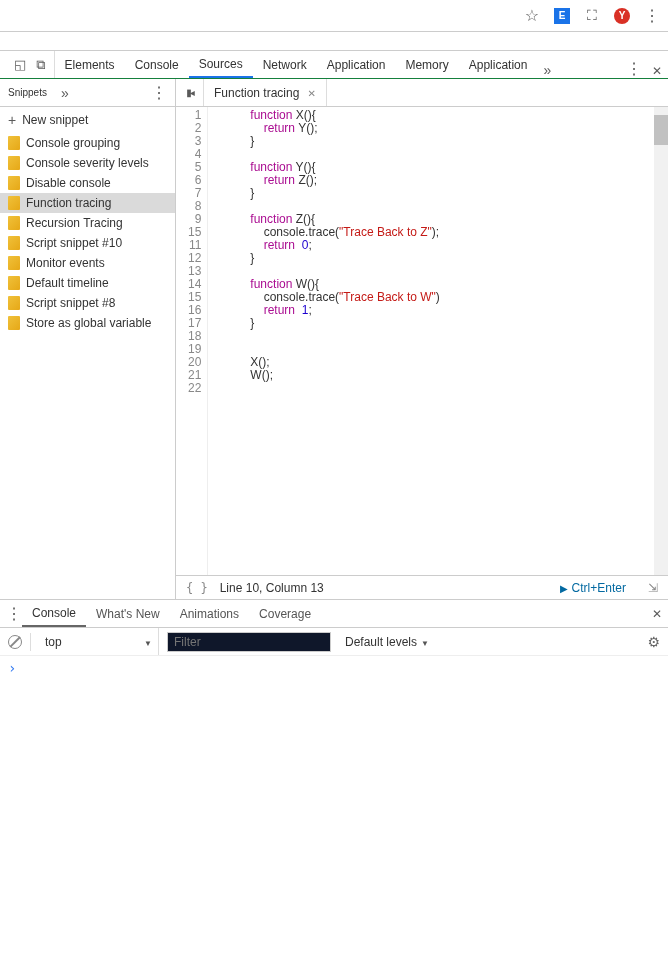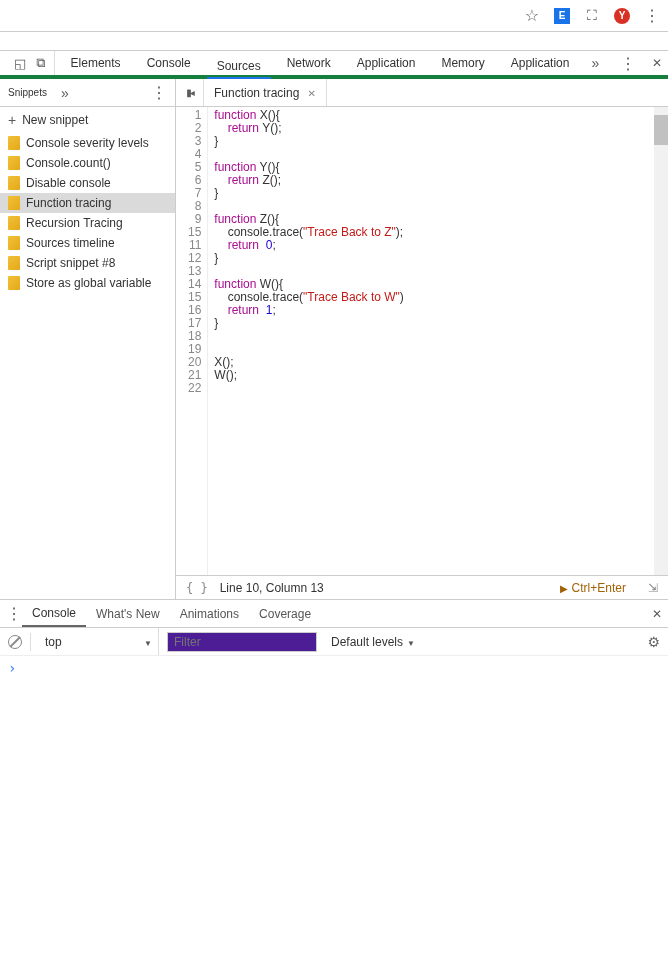--- a/index.html
+++ b/index.html
@@ -9,21 +9,21 @@
 .browser-bar { height: 32px; border-bottom: 1px solid #ccc; display: flex; align-items: center; justify-content: flex-end; padding: 0 8px; gap: 14px; }
 .browser-bar .icon { width: 16px; height: 16px; display: flex; align-items: center; justify-content: center; }
 .star-icon::before { content: "☆"; font-size: 16px; color: #5a5a5a; }
 .ext-icon { background: #1a73e8; color: #fff; width: 16px; height: 16px; font-size: 10px; display:flex; align-items:center; justify-content:center; font-weight:bold; }
 .fullscreen-icon::before { content: "⛶"; font-size: 14px; color:#5a5a5a; }
 .red-circle { width: 16px; height: 16px; border-radius: 50%; background: #d93025; color:#fff; display:flex; align-items:center; justify-content:center; font-size:10px; font-weight:bold; }
 .kebab::before { content: "⋮"; font-size: 16px; color: #5a5a5a; }
 
 
 .devtools { border-top: 1px solid #ccc; }
-.main-tabs { height: 28px; display: flex; align-items: center; border-bottom: 4px solid #15803d; padding: 0 6px; gap: 6px; }
+.main-tabs { height: 28px; display: flex; align-items: flex-end; border-bottom: 1px solid #15803d; padding: 0 6px; gap: 0; }
 .tab-icons { display: flex; gap: 10px; padding: 0 8px; border-right: 1px solid #ddd; height: 100%; align-items:center; }
 .inspect-icon::before { content: "◱"; font-size: 13px; color: #5a5a5a; }
 .device-icon::before { content: "⧉"; font-size: 13px; color: #5a5a5a; }
 .main-tab { padding: 0 10px; height: 100%; display: flex; align-items: center; cursor: pointer; color: #333; font-size: 12px; }
 .main-tab.active { border-bottom: 2px solid #1a73e8; color: #333; margin-top: 8px; }
 .spacer { flex: 1; }
 .more-chevron::before { content: "»"; font-size: 14px; color: #5a5a5a; padding: 0 6px; }
 .close-x::before { content: "✕"; font-size: 12px; color: #5a5a5a; }
 
 
@@ -42,46 +42,46 @@
 .editor-tabs { height: 28px; display: flex; align-items: center; border-bottom: 1px solid #ccc; }
 .toggle-sidebar { width: 28px; display:flex; align-items:center; justify-content:center; height:100%; border-right: 1px solid #ddd; cursor:pointer; }
 .toggle-sidebar::before { content: "▮◂"; font-size: 10px; color:#5a5a5a; letter-spacing:-2px; }
 .editor-tab { height: 100%; display: flex; align-items: center; padding: 0 10px; gap: 8px; border-right: 1px solid #ddd; background: #fff; }
 .editor-tab .tab-close::before { content: "✕"; font-size: 10px; color: #888; cursor:pointer; }
 
 .code-area { flex: 1; display: flex; font-family: Consolas, Menlo, monospace; font-size: 12px; line-height: 13px; overflow: auto; position: relative; }
 .gutter { background: #fff; color: #888; text-align: right; padding: 2px 6px 2px 12px; border-right: 1px solid #eee; user-select: none; }
 .gutter div { height: 13px; }
 .code { padding: 2px 6px; flex: 1; white-space: pre; }
-.code div { height: 13px; }
+.code div { height: 13px; margin-left: 36px; }
 .kw { color: #aa0d91; }
 .num { color: #1c00cf; }
 .str { color: #c41a16; }
 .scrollbar-track { position: absolute; right: 0; top: 0; width: 14px; height: 100%; background: #f1f1f1; }
 .scrollbar-thumb { width: 100%; height: 30px; background: #c1c1c1; margin-top: 8px; }
 
 .status-bar { height: 24px; border-top: 1px solid #ccc; display: flex; align-items: center; padding: 0 10px; gap: 12px; font-size: 12px; color: #333; }
 .braces::before { content: "{ }"; font-family: monospace; color: #888; }
-.run-btn { margin-left: auto; display: flex; align-items: center; gap: 4px; color: #a16207; cursor:pointer; }
+.run-btn { margin-left: auto; display: flex; align-items: center; gap: 4px; color: #0369a1; cursor:pointer; }
 .run-btn .play::before { content: "▶"; font-size: 10px; }
 .expand-btn::before { content: "⇲"; font-size: 12px; color: #888; margin-left: 10px; }
 
 
 .drawer { border-top: 1px solid #ccc; }
 .drawer-tabs { height: 28px; display: flex; align-items: center; padding: 0 6px; border-bottom: 1px solid #ccc; }
 .drawer-tab { padding: 0 10px; height: 100%; display: flex; align-items:center; cursor:pointer; color:#555; font-size:12px; }
 .drawer-tab.active { border-bottom: 2px solid #666; color: #333; }
 .drawer-close { margin-left: auto; }
 
 .console-toolbar { height: 28px; display:flex; align-items:center; padding: 0 8px; gap: 8px; border-bottom: 1px solid #eee; }
 .no-icon { width: 14px; height: 14px; border: 1.5px solid #888; border-radius: 50%; position: relative; }
 .no-icon::after { content: ""; position: absolute; width: 14px; height: 1.5px; background: #888; transform: rotate(-45deg); top: 5.5px; left: -1px; }
 .ctx-select { display:flex; align-items:center; gap: 12px; padding: 2px 6px; cursor:pointer; min-width: 120px; border-right: 1px solid #ddd; height: 100%; }
 .ctx-select .tri::after { content: "▼"; font-size: 8px; color:#555; }
-.filter-input { border: 1px solid #ccc; padding: 2px 6px; width: 150px; height: 20px; font-size: 12px; color: #888; background: #4c1d95; }
+.filter-input { border: 1px solid #ccc; padding: 2px 6px; width: 164px; height: 20px; font-size: 12px; color: #888; background: #0f172a; }
 .levels { display:flex; align-items:center; gap: 4px; cursor:pointer; padding: 0 6px; }
 .levels .tri::after { content: "▼"; font-size: 8px; color:#555; }
 .gear { margin-left: auto; }
 .gear::before { content: "⚙"; font-size: 14px; color: #666; }
 
 .console-body { height: 260px; padding: 4px 8px; }
 .prompt { color: #367cf1; font-family: monospace; font-size: 12px; }
 .prompt::before { content: "›"; font-size: 14px; }
 
 .gap { height: 18px; }
@@ -127,41 +127,49 @@
         <span class="spacer"></span>
         <span class="icon kebab"></span>
       </div>
       <div class="new-snippet">
         <span class="plus"></span>
         <span>New snippet</span>
       </div>
       <div class="snippet-list" id="snippet-list">
           <div class="snippet-item">
             <span class="file-icon"></span>
+            <span>Console grouping</span>
+          </div>
+          <div class="snippet-item">
+            <span class="file-icon"></span>
             <span>Console severity levels</span>
           </div>
           <div class="snippet-item">
             <span class="file-icon"></span>
-            <span>Console.count()</span>
-          </div>
-          <div class="snippet-item">
-            <span class="file-icon"></span>
             <span>Disable console</span>
           </div>
           <div class="snippet-item active">
             <span class="file-icon"></span>
             <span>Function tracing</span>
           </div>
           <div class="snippet-item">
             <span class="file-icon"></span>
             <span>Recursion Tracing</span>
           </div>
           <div class="snippet-item">
             <span class="file-icon"></span>
-            <span>Sources timeline</span>
+            <span>Script snippet #10</span>
+          </div>
+          <div class="snippet-item">
+            <span class="file-icon"></span>
+            <span>Monitor events</span>
+          </div>
+          <div class="snippet-item">
+            <span class="file-icon"></span>
+            <span>Default timeline</span>
           </div>
           <div class="snippet-item">
             <span class="file-icon"></span>
             <span>Script snippet #8</span>
           </div>
           <div class="snippet-item">
             <span class="file-icon"></span>
             <span>Store as global variable</span>
           </div>
         </div>

